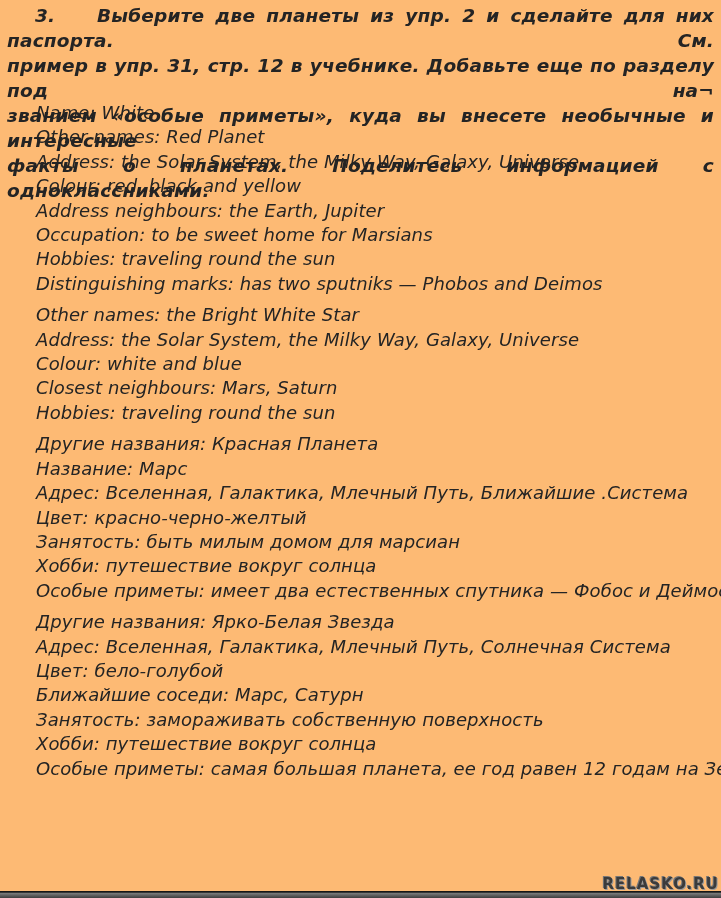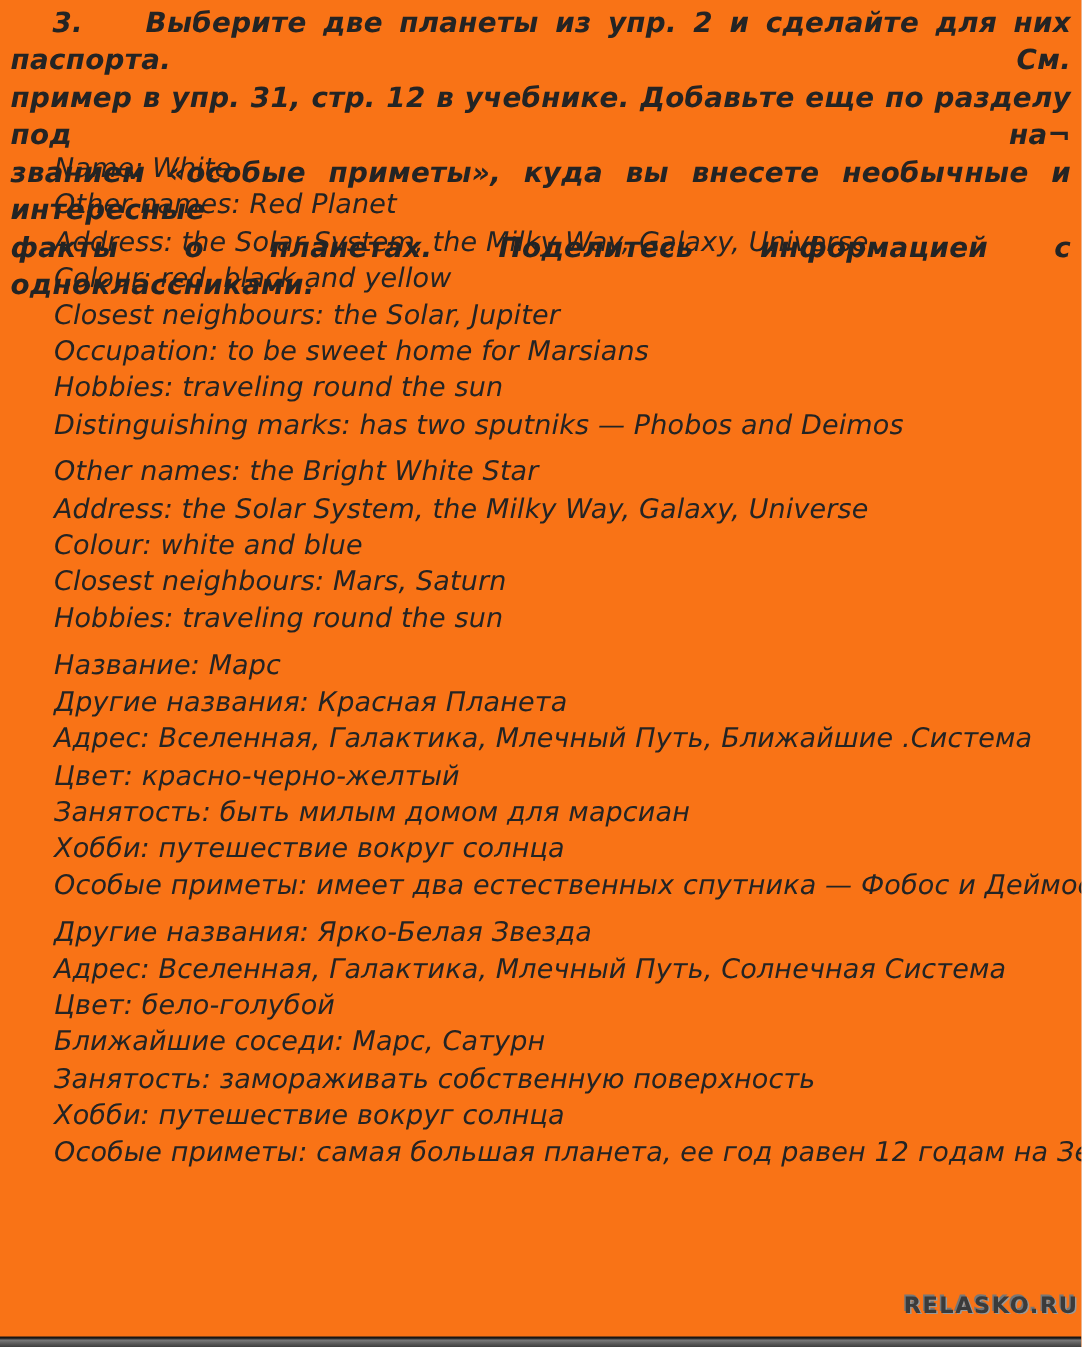--- a/index.html
+++ b/index.html
@@ -1,21 +1,21 @@
 <!DOCTYPE html>
 <html><head>
 <meta charset="utf-8">
 <style>
   html, body { margin: 0; padding: 0; background: #e8e8e8; }
   .page {
     position: relative;
     width: 721px;
     height: 898px;
     margin: 0 auto;
-    background: #f97316;
+    background: #fdba74;
     overflow: hidden;
     font-family: "DejaVu Sans", sans-serif;
     font-style: italic;
     color: #242424;
     box-sizing: border-box;
   }
   
   .task {
     position: absolute;
     top: 3px;
@@ -49,21 +49,21 @@
   .passport { margin-bottom: 7px; }
   .pline {
     line-height: 24.4px;
     white-space: nowrap;
     letter-spacing: 0.1px;
   }
   
   .watermark {
     position: absolute;
     right: 2px;
-    bottom: 19px;
+    bottom: 5px;
     z-index: 3;
     font-style: normal;
     font-weight: bold;
     font-size: 15px;
     letter-spacing: 1px;
     color: #3b3b3b;
     text-shadow: 1px 1px 0 #999999, -1px -1px 0 #777777;
     font-family: "DejaVu Sans", sans-serif;
   }
   
@@ -89,37 +89,37 @@
     <div class="jline last">факты о планетах. Поделитесь информацией с одноклассниками.</div>
   </div>
 
   <div class="content">
 
     <div class="passport">
       <div class="pline">Name: White</div>
       <div class="pline">Other names: Red Planet</div>
       <div class="pline">Address: the Solar System, the Milky Way, Galaxy, Universe</div>
       <div class="pline">Colour: red, black and yellow</div>
-      <div class="pline">Closest neighbours: the Solar, Jupiter</div>
+      <div class="pline">Address neighbours: the Earth, Jupiter</div>
       <div class="pline">Occupation: to be sweet home for Marsians</div>
       <div class="pline">Hobbies: traveling round the sun</div>
       <div class="pline">Distinguishing marks: has two sputniks — Phobos and Deimos</div>
     </div>
 
     <div class="passport">
       <div class="pline">Other names: the Bright White Star</div>
       <div class="pline">Address: the Solar System, the Milky Way, Galaxy, Universe</div>
       <div class="pline">Colour: white and blue</div>
       <div class="pline">Closest neighbours: Mars, Saturn</div>
       <div class="pline">Hobbies: traveling round the sun</div>
     </div>
 
     <div class="passport">
+      <div class="pline">Другие названия: Красная Планета</div>
       <div class="pline">Название: Марс</div>
-      <div class="pline">Другие названия: Красная Планета</div>
       <div class="pline">Адрес: Вселенная, Галактика, Млечный Путь, Ближайшие .Система</div>
       <div class="pline">Цвет: красно-черно-желтый</div>
       <div class="pline">Занятость: быть милым домом для марсиан</div>
       <div class="pline">Хобби: путешествие вокруг солнца</div>
       <div class="pline">Особые приметы: имеет два естественных спутника — Фобос и Деймос</div>
     </div>
 
     <div class="passport">
       <div class="pline">Другие названия: Ярко-Белая Звезда</div>
       <div class="pline">Адрес: Вселенная, Галактика, Млечный Путь, Солнечная Система</div>

